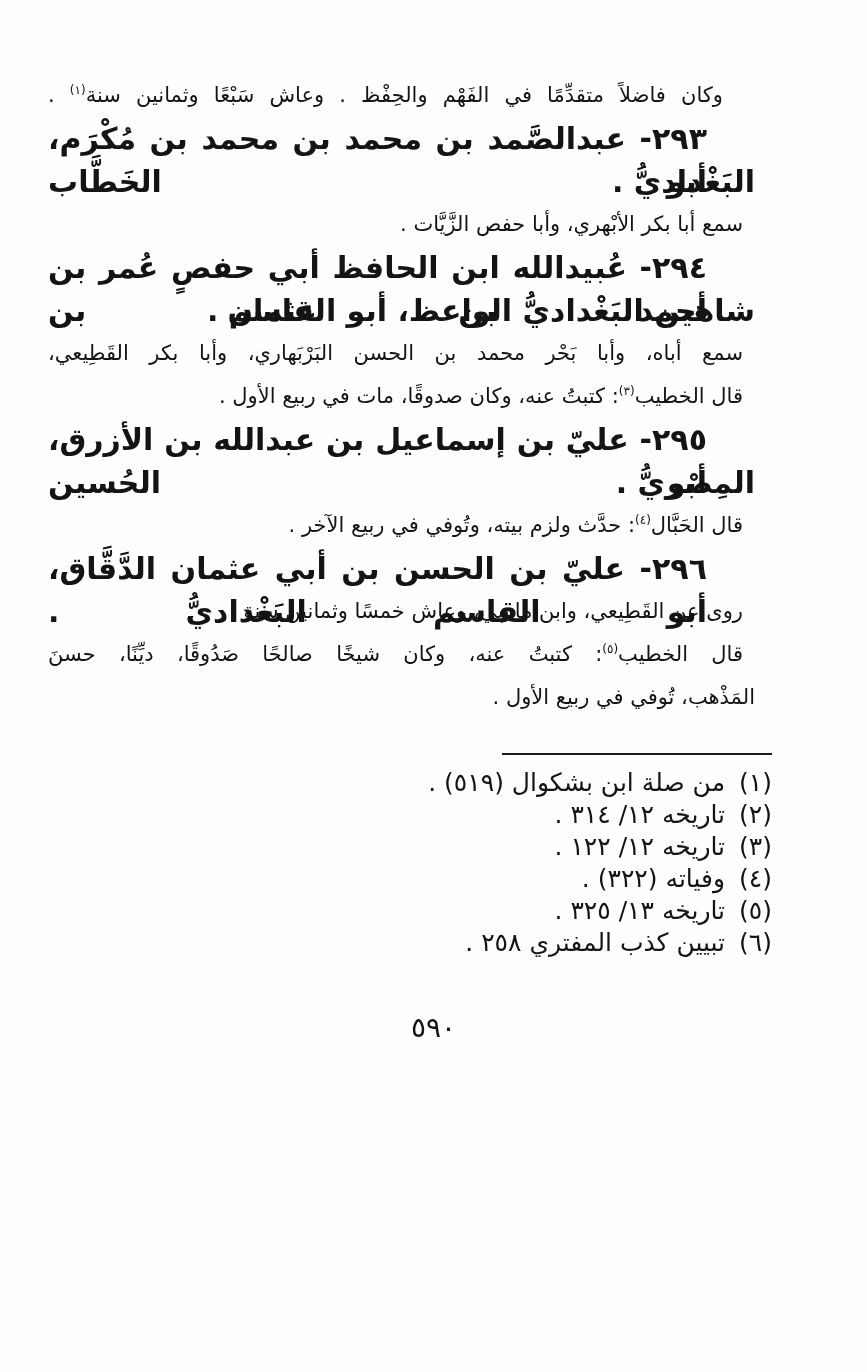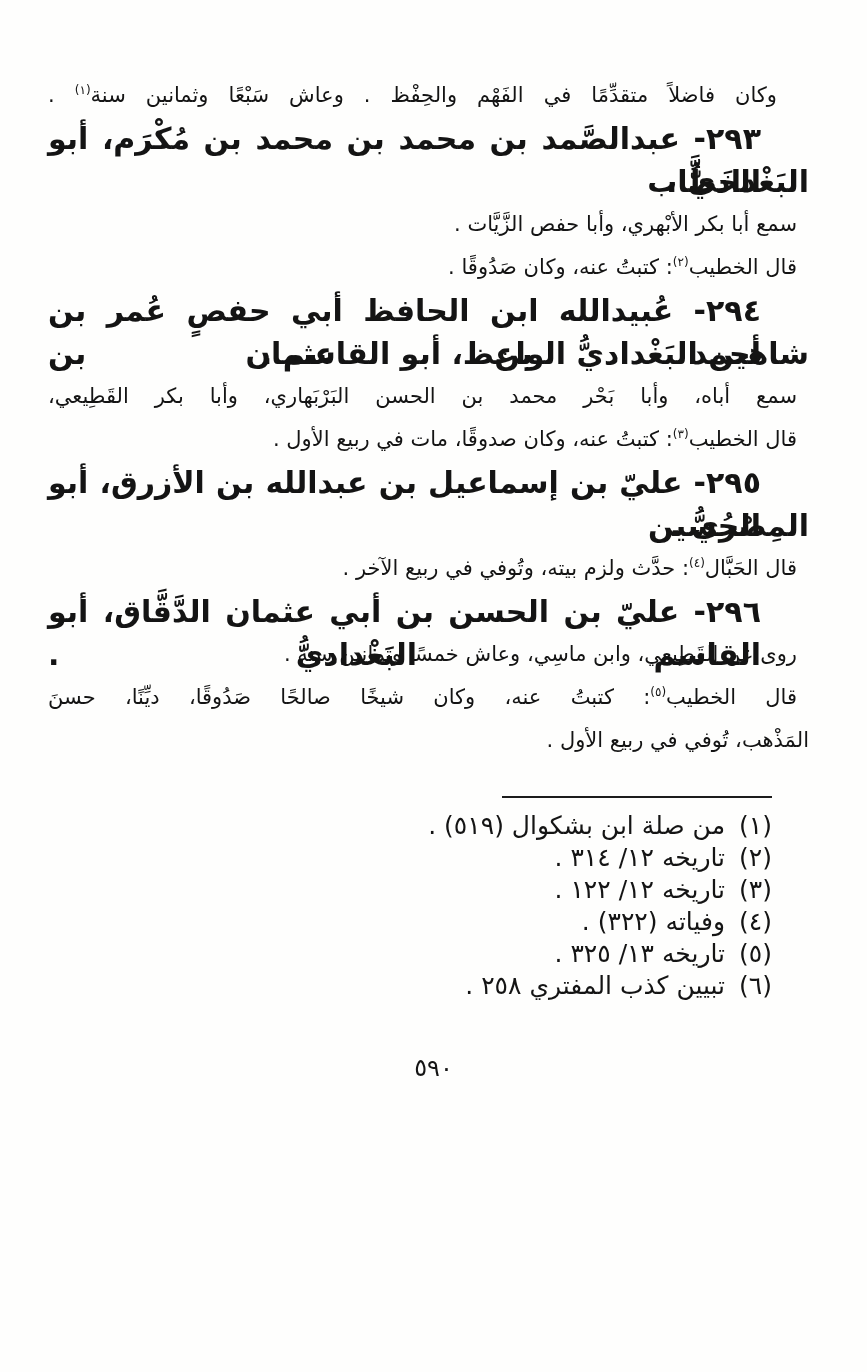--- a/index.html
+++ b/index.html
@@ -13,21 +13,21 @@
     height: 1372px;
     margin: 0 auto;
     background: #fefefd;
     color: #141414;
     direction: rtl;
     font-family: "DejaVu Sans", sans-serif;
     overflow: hidden;
   }
   .text-block {
     padding-top: 74px;
-    margin-right: 58px;
+    margin-right: 112px;
     margin-left: 48px;
   }
   .para { margin: 0; }
   .line {
     display: block;
     height: 43px;
     line-height: 43px;
     font-size: 21px;
     text-align: right;
     white-space: normal;
@@ -64,41 +64,38 @@
     font-size: 25px;
     text-align: right;
   }
   .fn-marker {
     display: inline-block;
     margin-left: 14px;
   }
   .page-number {
     margin-top: 52px;
     text-align: center;
-    font-size: 24px;
+    font-size: 28px;
     letter-spacing: 2px;
   }
 </style>
 </head>
 <body>
 
 <div class="page">
   <main class="text-block">
       <div class="para body">
         <div class="line stretch" style="padding-right: 32px;">وكان فاضلاً متقدِّمًا في الفَهْم والحِفْظ . وعاش سَبْعًا وثمانين سنة<sup class="fn-ref">(١)</sup> .</div>
       </div>
       <div class="para entry">
         <div class="line stretch" style="padding-right: 48px;">٢٩٣- عبدالصَّمد بن محمد بن محمد بن مُكْرَم، أبو الخَطَّاب</div>
         <div class="line">البَغْداديُّ .</div>
       </div>
       <div class="para body">
         <div class="line" style="padding-right: 12px;">سمع أبا بكر الأبْهري، وأبا حفص الزَّيَّات .</div>
-      </div>
-      <div class="para body">
-        <div class="line" style="padding-right: 12px;">قال الخطيب<sup class="fn-ref">(٢)</sup>: كتبتُ عنه، وكان صَدُوقًا .</div>
       </div>
       <div class="para entry">
         <div class="line stretch" style="padding-right: 48px;">٢٩٤- عُبيدالله ابن الحافظ أبي حفصٍ عُمر بن أحمد بن عثمان بن</div>
         <div class="line">شاهين البَغْداديُّ الواعظ، أبو القاسم .</div>
       </div>
       <div class="para body">
         <div class="line stretch" style="padding-right: 12px;">سمع أباه، وأبا بَحْر محمد بن الحسن البَرْبَهاري، وأبا بكر القَطِيعي،</div>
       </div>
       <div class="para body">
         <div class="line" style="padding-right: 12px;">قال الخطيب<sup class="fn-ref">(٣)</sup>: كتبتُ عنه، وكان صدوقًا، مات في ربيع الأول .</div>

